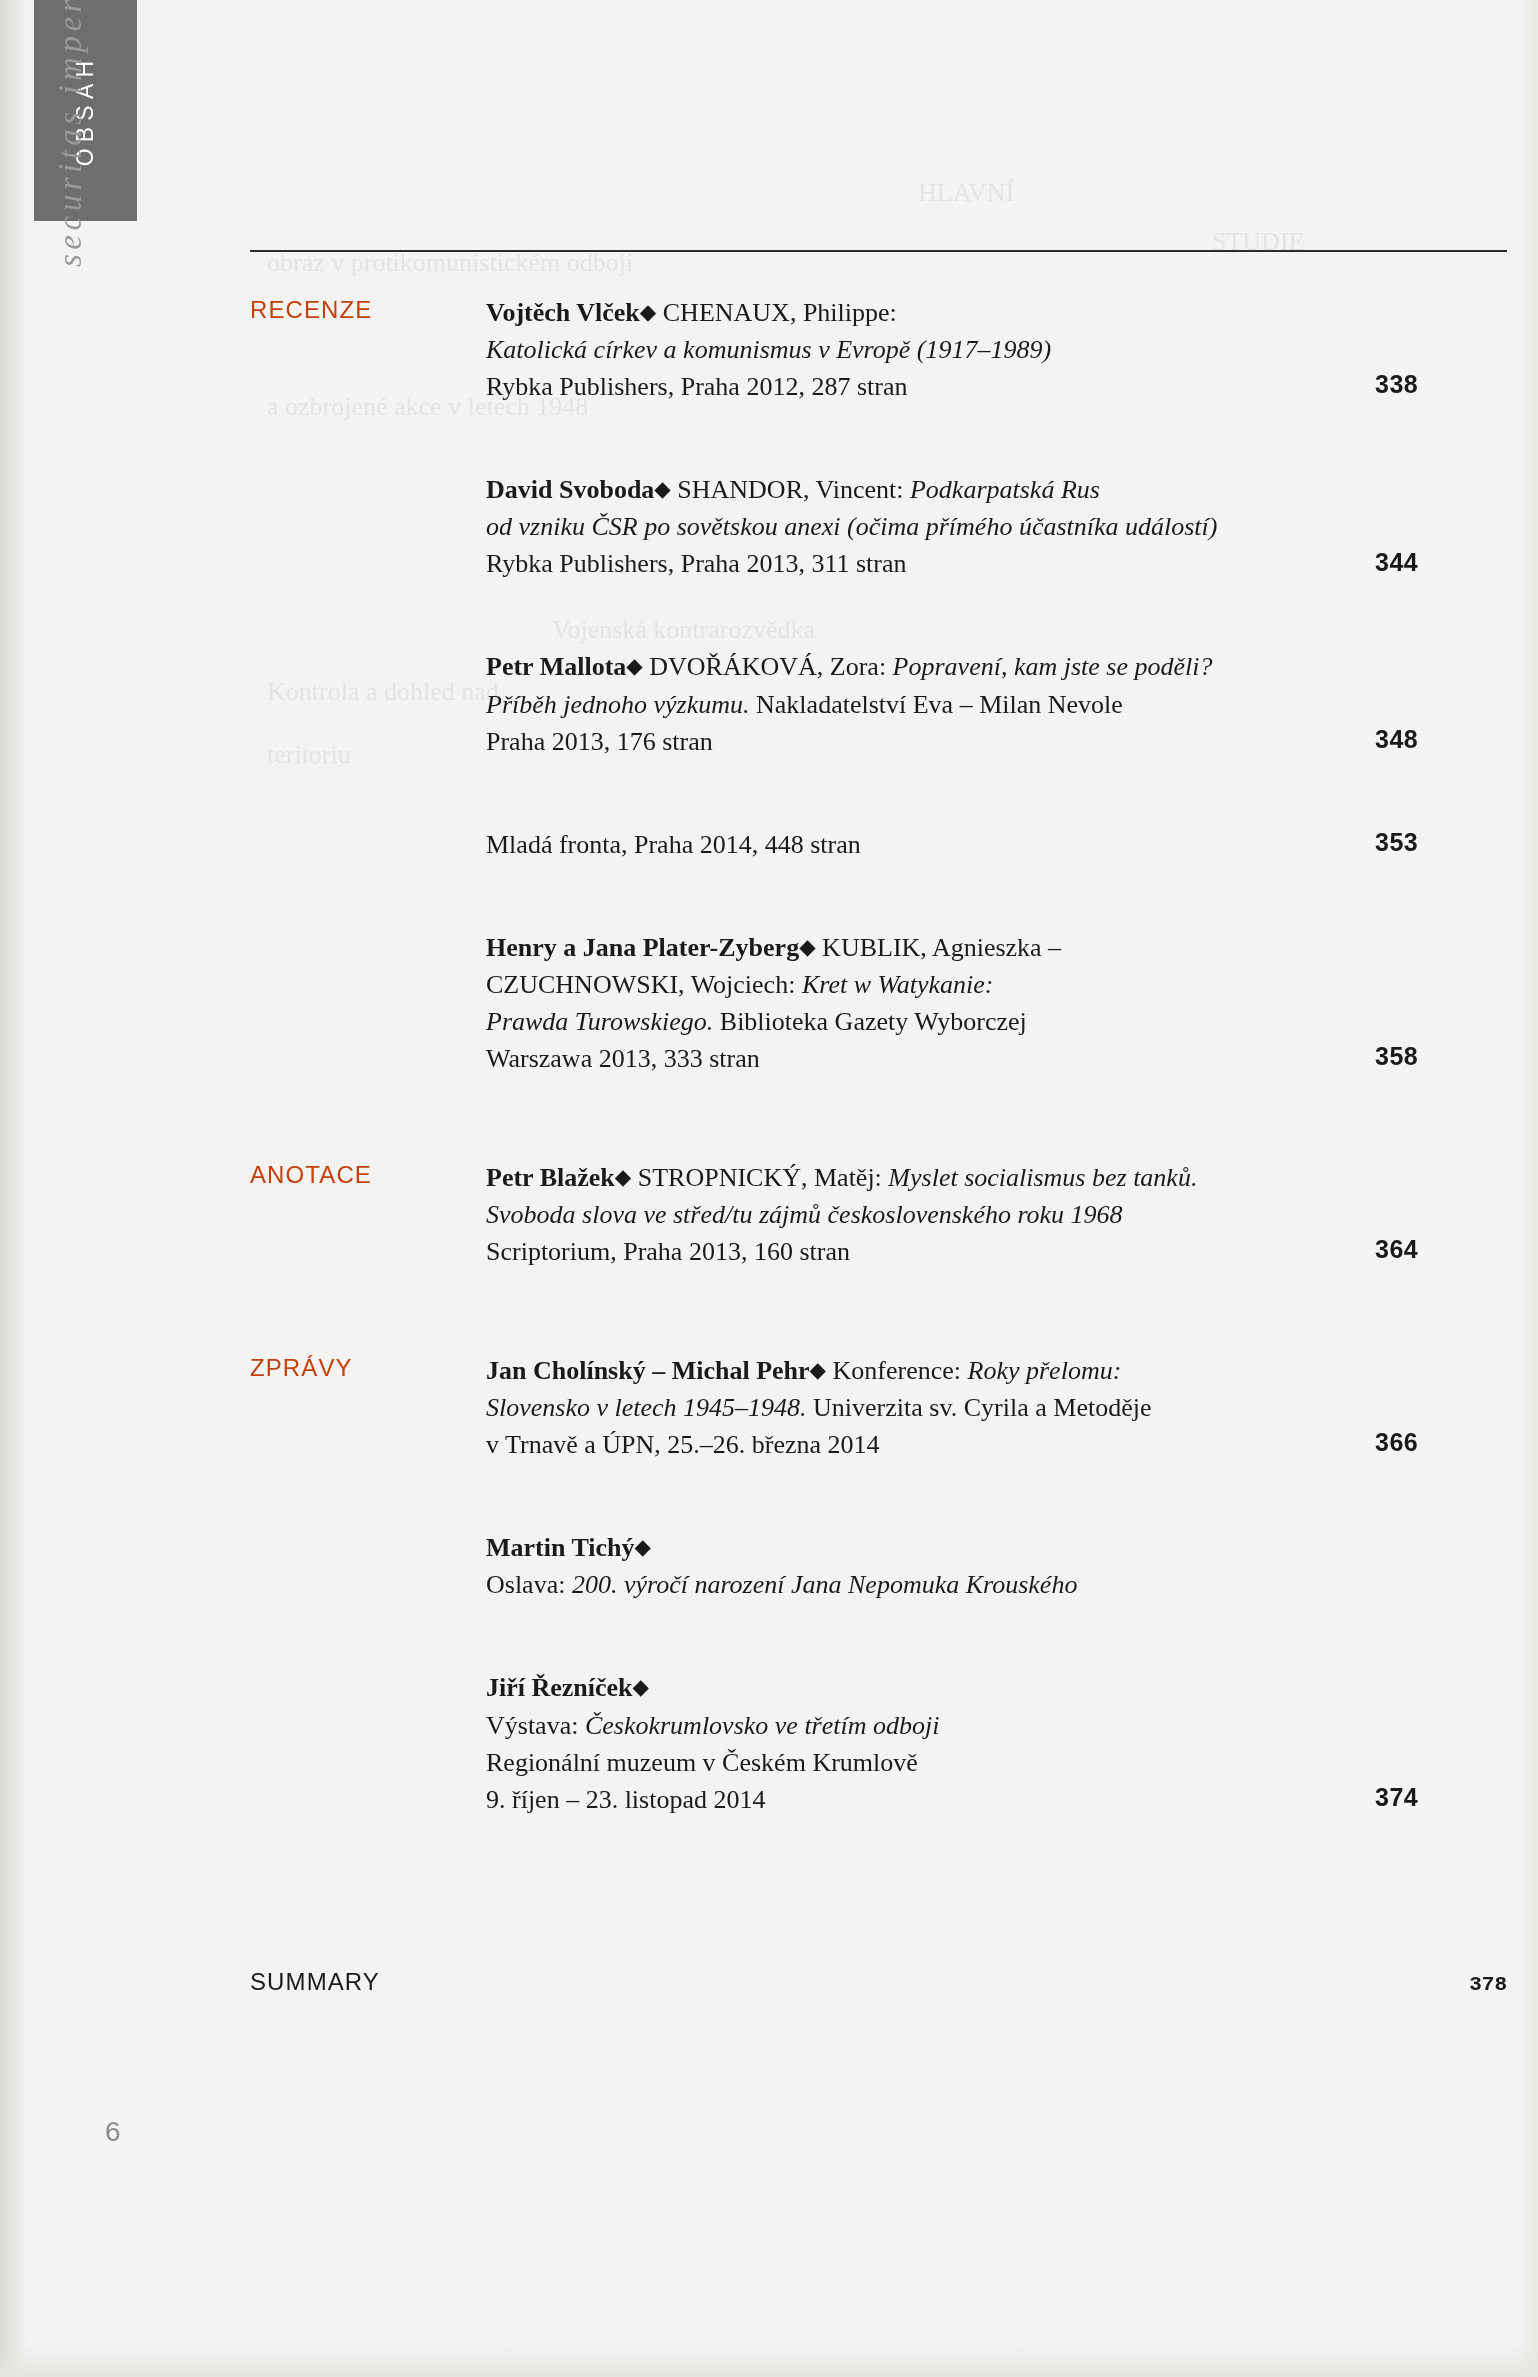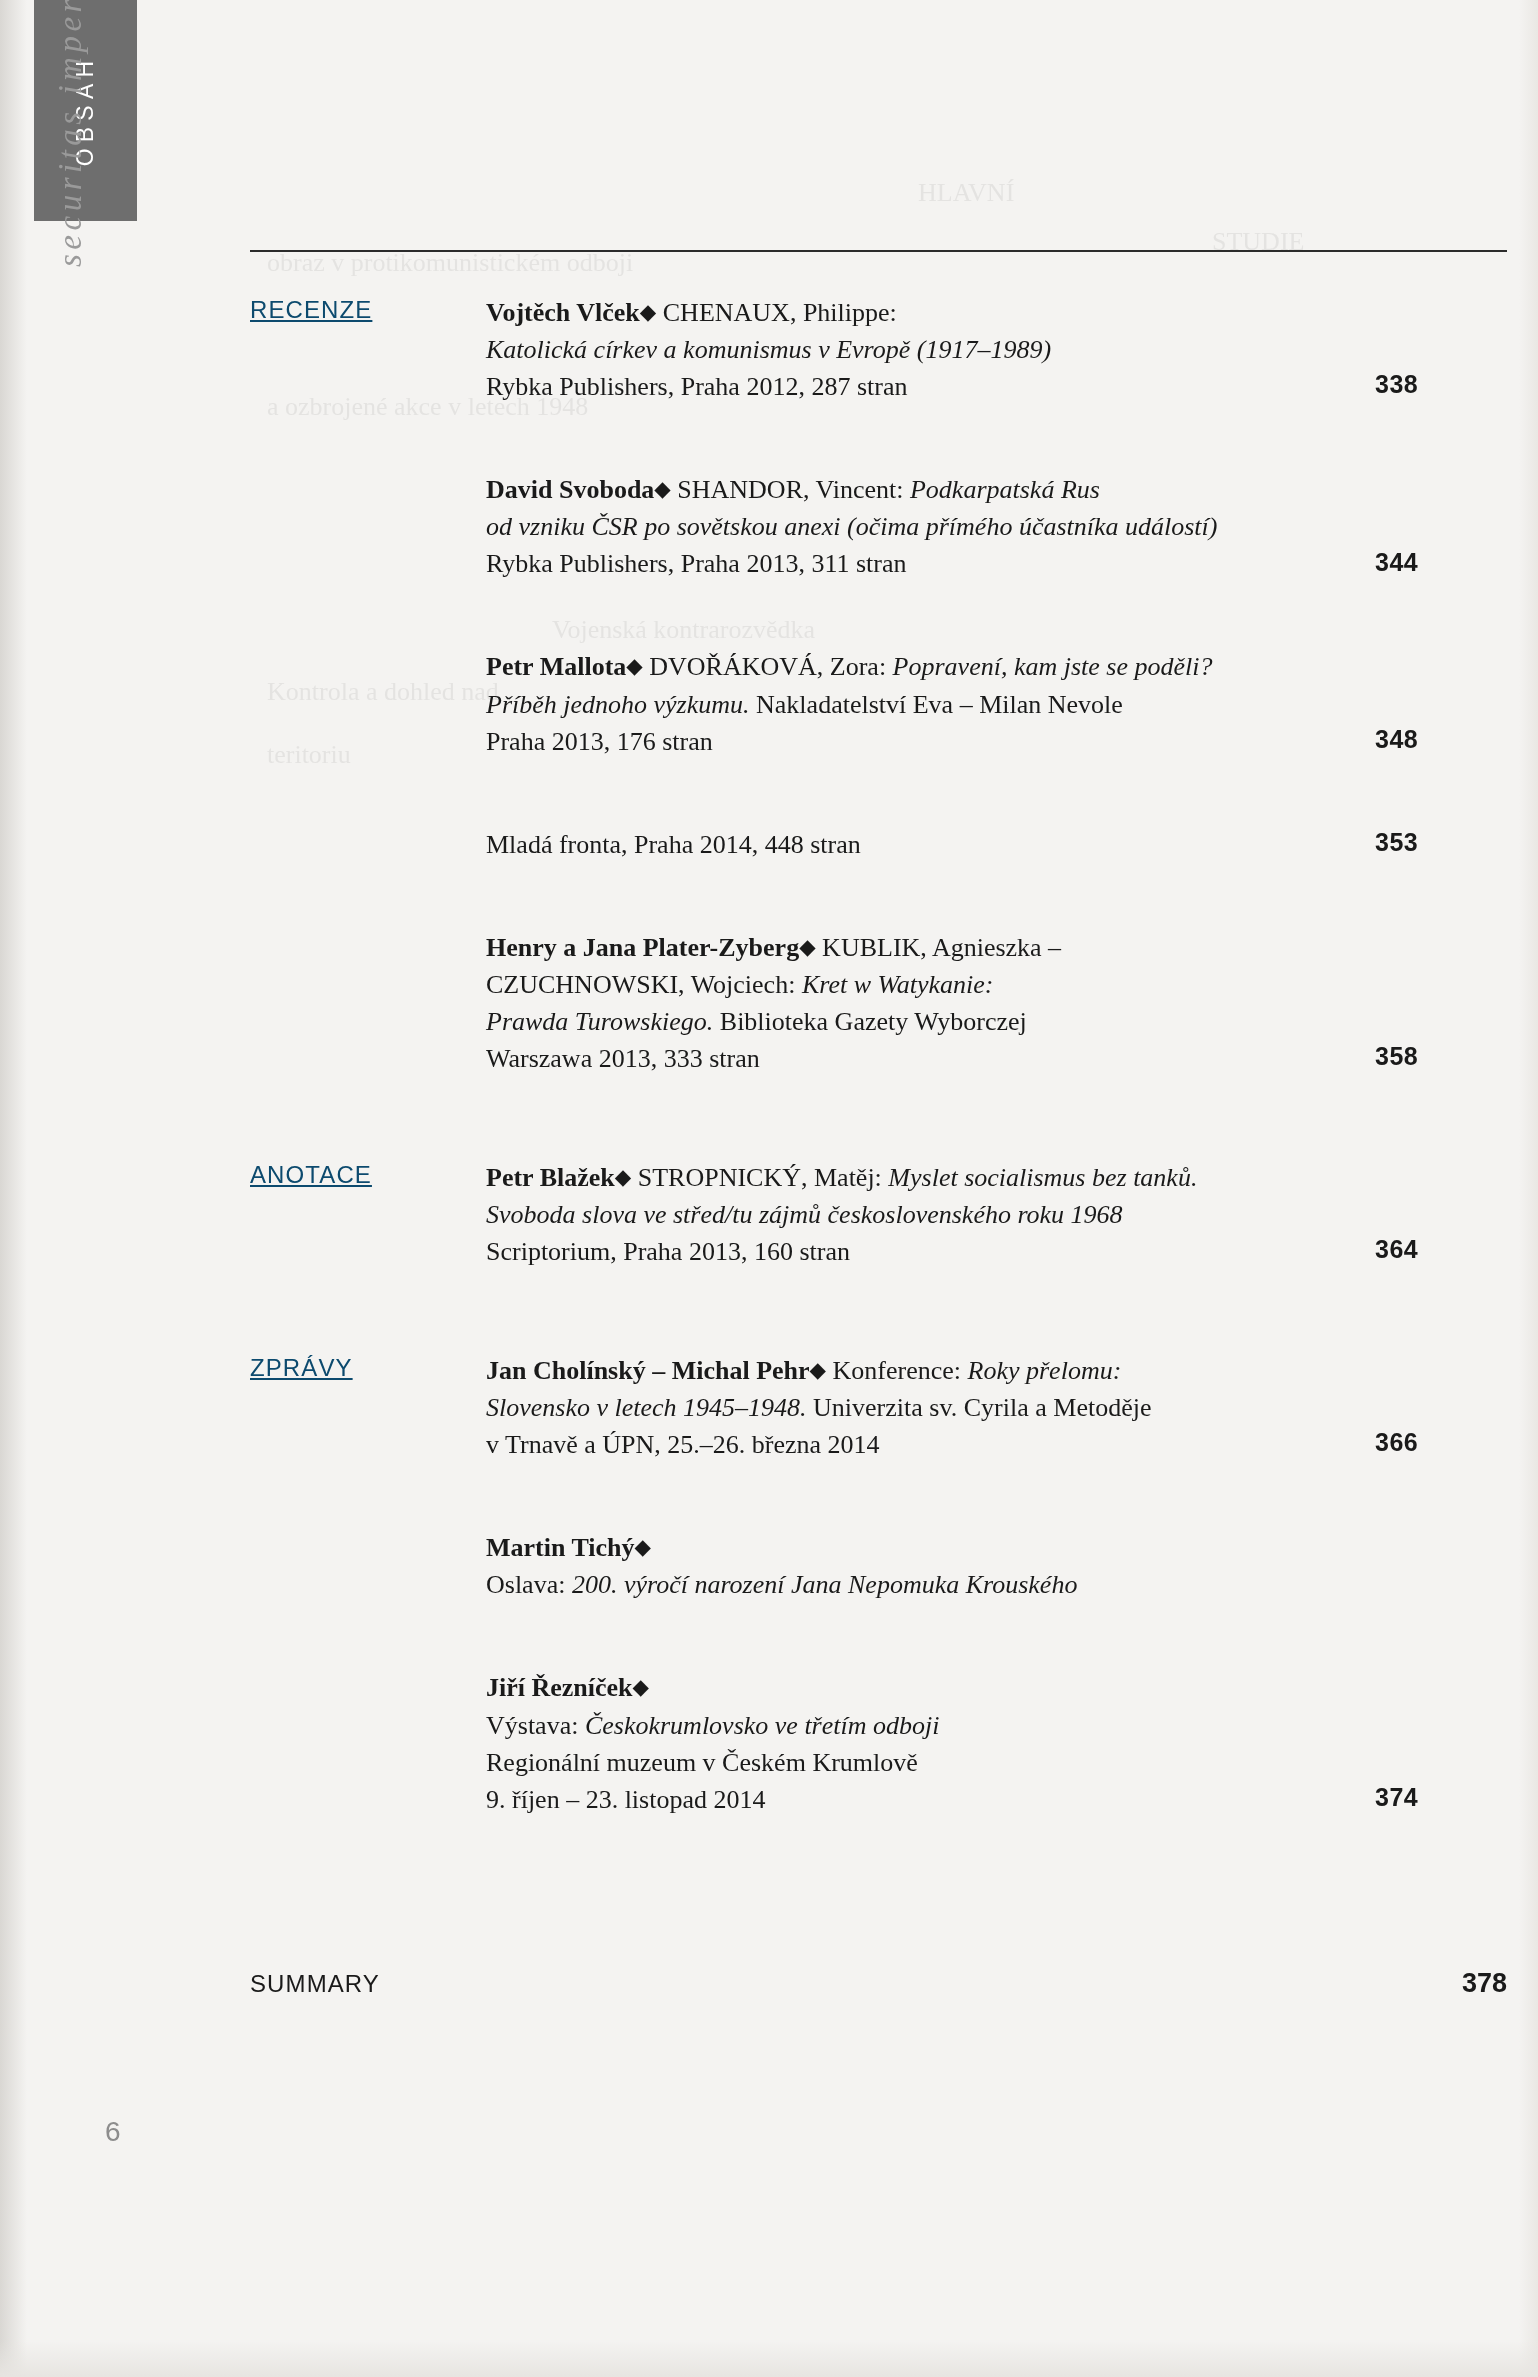--- a/index.html
+++ b/index.html
@@ -90,23 +90,22 @@
     position: relative;
     display: flex;
     margin-bottom: 0;
   }
   .section-col {
     width: 236px;
     flex: 0 0 236px;
     font-family: "Liberation Sans", sans-serif;
     font-size: 24px;
     letter-spacing: 1.1px;
-    color: #0c4a6e;
+    color: #c2410c;
     padding-top: 1.8px;
-    text-decoration: underline;
   }
   .entry-col {
     flex: 1 1 auto;
     position: relative;
     padding-right: 89px;
   }
   .entry {
     position: relative;
     margin-bottom: 36px;
   }
@@ -143,23 +142,23 @@
   }
   .summary-label {
     width: 236px;
     flex: 0 0 236px;
     font-family: "Liberation Sans", sans-serif;
     font-size: 24px;
     letter-spacing: 1.1px;
   }
   .summary-page {
     margin-left: auto;
-    font-family: Liberation Sans, sans-serif;
+    font-family: Liberation Mono, monospace;
     font-weight: bold;
-    font-size: 27px;
+    font-size: 21px;
   }
 
   
   .folio {
     position: absolute;
     left: 105px;
     top: 2116px;
     font-family: "Liberation Sans", sans-serif;
     font-size: 28px;
     color: #8d8d8d;

